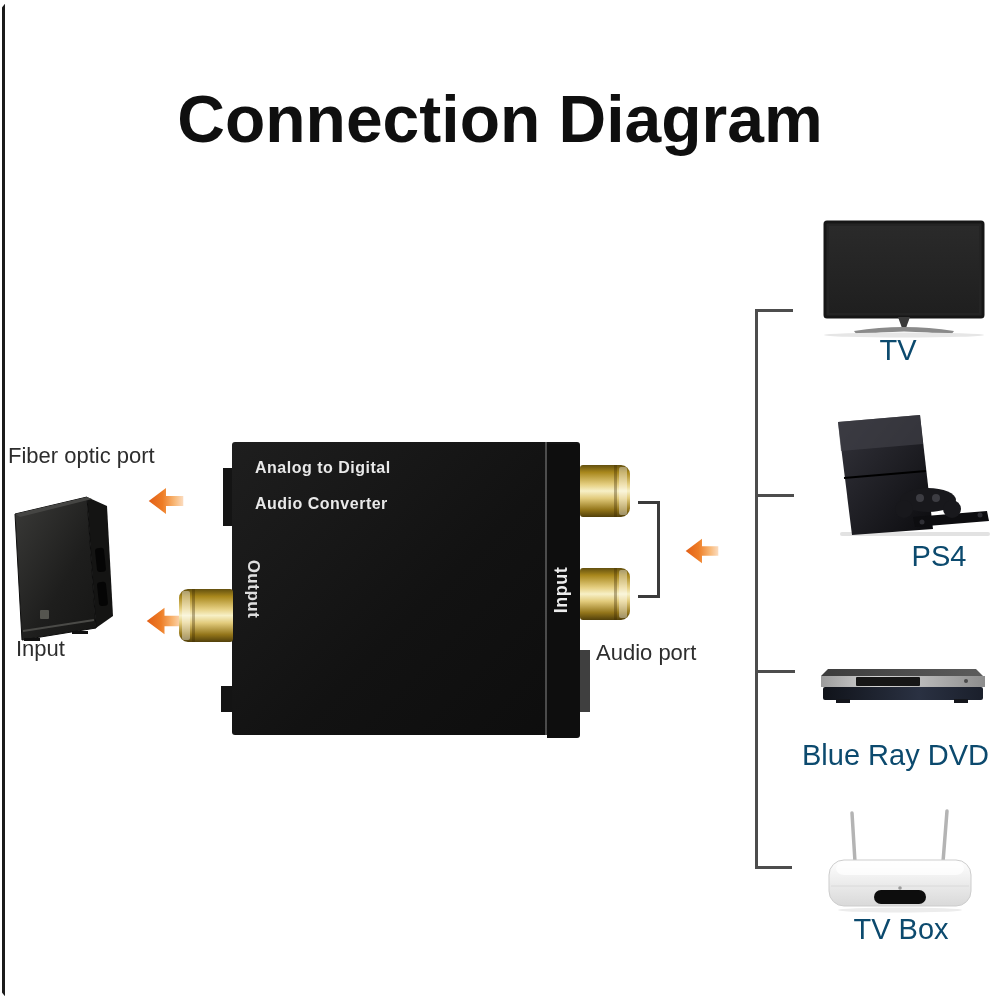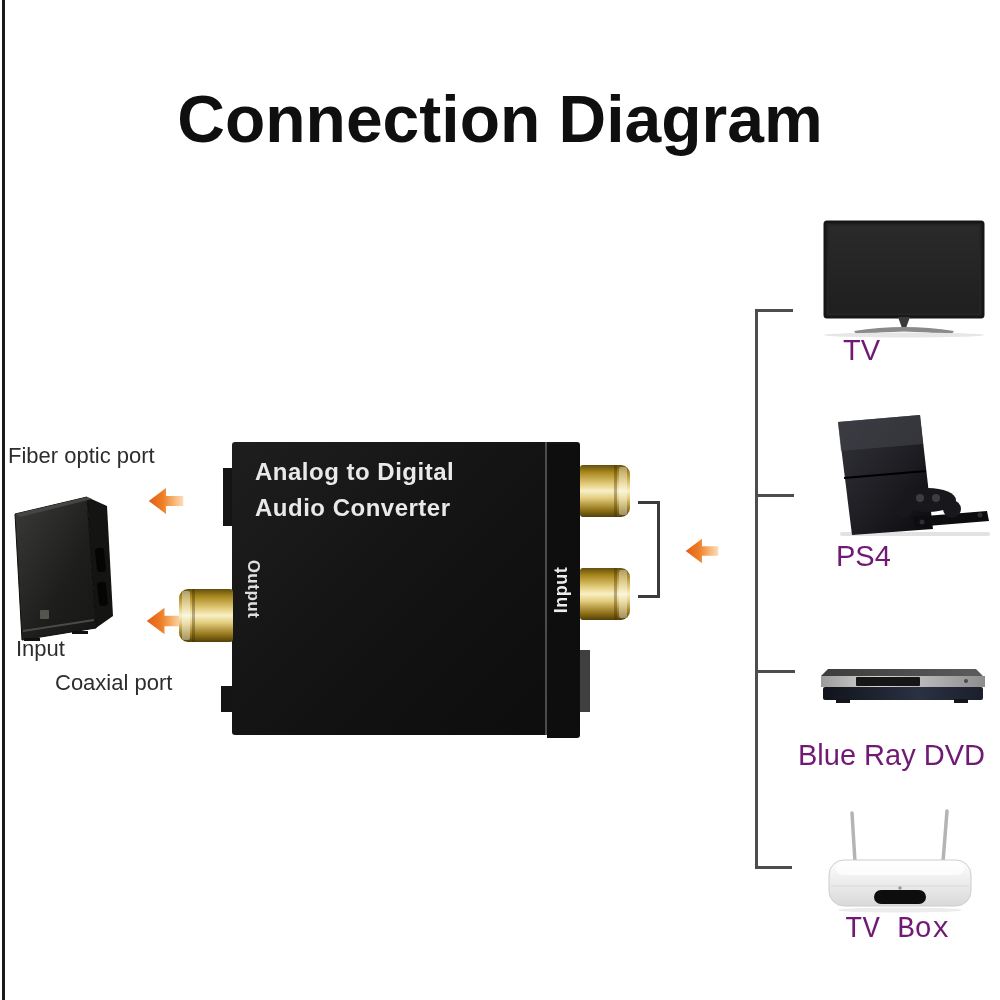--- a/index.html
+++ b/index.html
@@ -1,42 +1,42 @@
 <!DOCTYPE html>
 <html><head>
 <meta charset="utf-8">
 <style>
   * { margin:0; padding:0; box-sizing:border-box; }
   html,body { background:#ffffff; font-family:"Liberation Sans", sans-serif; }
-  .canvas { position:relative; width:1000px; height:1000px; background:#ffffff; overflow:hidden; }
+  .canvas { position:relative; width:1000px; height:1000px; background:#ffffff; overflow:hidden;border-radius:15px; }
 
   .edge-line { position:absolute; left:2px; top:0; width:3px; height:1000px; background:#1b1b1b; }
 
   .title { position:absolute; left:0; top:86px; width:1000px; text-align:center;
            font-size:66px; font-weight:bold; color:#0f0f0f; letter-spacing:0px; line-height:1; }
 
   .lbl { position:absolute; font-size:22px; color:#2d2d2d; line-height:1.1; white-space:nowrap; }
   .lbl.fiber { left:8px;  top:444px; }
   .lbl.sound { left:16px; top:637px; }
   .lbl.coax  { left:55px; top:671px; }
   .lbl.audio { left:596px; top:641px; }
-  .devlbl { position:absolute; font-size:29px; color:#701a75; text-align:left; line-height:1.1; }
+  .devlbl { position:absolute; font-size:29px; color:#0c4a6e; text-align:center; line-height:1.1; }
   .devlbl.tv    { left:843px; top:335px; width:110px; }
-  .devlbl.ps4   { left:836px; top:541px; width:110px; }
+  .devlbl.ps4   { left:884px; top:541px; width:110px; }
   .devlbl.dvd   { left:798px; top:740px; width:195px; }
-  .devlbl.tvbox { left:845px; top:914px; width:112px;font-family:Liberation Mono, monospace; }
+  .devlbl.tvbox { left:845px; top:914px; width:112px; }
 
   
   .nub { position:absolute; background:#141414; }
   .nub-fiber { left:223px; top:468px; width:10px; height:58px; }
   .nub-bl    { left:221px; top:686px; width:12px; height:26px; }
   .rtab      { position:absolute; left:580px; top:650px; width:10px; height:62px; background:#3f3f3f; }
   .converter { position:absolute; left:232px; top:442px; width:348px; height:293px;
                background:linear-gradient(135deg,#1e1e1e,#121212 55%,#0d0d0d); border-radius:3px; }
-  .conv-line { position:absolute; left:23px; font-size:24px; font-weight:bold; color:#e9e9e9;
+  .conv-line { position:absolute; left:23px; font-size:16px; font-weight:bold; color:#e9e9e9;
                letter-spacing:0.5px; line-height:1; white-space:nowrap; }
   .conv-line.l1 { top:18px; }
   .conv-line.l2 { top:54px;text-align:center; }
   .seam  { position:absolute; left:313px; top:0; width:2px; height:100%; background:rgba(135,135,135,0.5); }
   .panel { position:absolute; left:315px; top:2px; width:33px; height:294px; background:#0e0e0e; border-radius:0 3px 3px 0; }
   .vtext { position:absolute; width:84px; height:20px; text-align:center; font-weight:bold;
            color:#dedede; font-size:17px; letter-spacing:0.5px; line-height:20px; }
   .vtext.out { left:211px; top:579px; transform:rotate(90deg); }
   .vtext.in  { left:519px; top:580px; transform:rotate(-90deg); font-size:18px; color:#ececec; }
 
@@ -81,21 +81,20 @@
 <body>
 
 <div class="canvas">
 
   <div class="edge-line"></div>
 
   <div class="title">Connection Diagram</div>
 
   <div class="lbl fiber">Fiber optic port</div>
   <div class="lbl sound">Input</div>
-  <div class="lbl coax">Coaxial port</div>
 
   <svg class="icon arrow-a1" viewBox="0 0 50 40">
     <defs>
         <linearGradient id="ag1" x1="0" y1="0" x2="1" y2="0">
       <stop offset="0" stop-color="#e25f17"></stop>
           <stop offset="0.4" stop-color="#ee7d26"></stop>
       <stop offset="0.75" stop-color="#f8b877"></stop>
           <stop offset="1" stop-color="#fbdcc0"></stop>
     </linearGradient>
       </defs>
@@ -162,20 +161,21 @@
   <div class="goldjack rca1">
       <div class="tip"></div>
     </div>
   <div class="goldjack rca2">
       <div class="tip"></div>
     </div>
 
   <div class="line brk-v"></div>
   <div class="line brk-a1"></div>
   <div class="line brk-a2"></div>
+  <div class="lbl audio">Audio port</div>
 
   <div class="bus bus-v"></div>
   <div class="bus stub-tv"></div>
   <div class="bus stub-ps4"></div>
   <div class="bus stub-dvd"></div>
   <div class="bus stub-tvbox"></div>
 
   <svg class="icon tv-svg" viewBox="0 0 172 120">
     <defs>
         <linearGradient id="tvScr" x1="0" y1="0" x2="0" y2="1">

